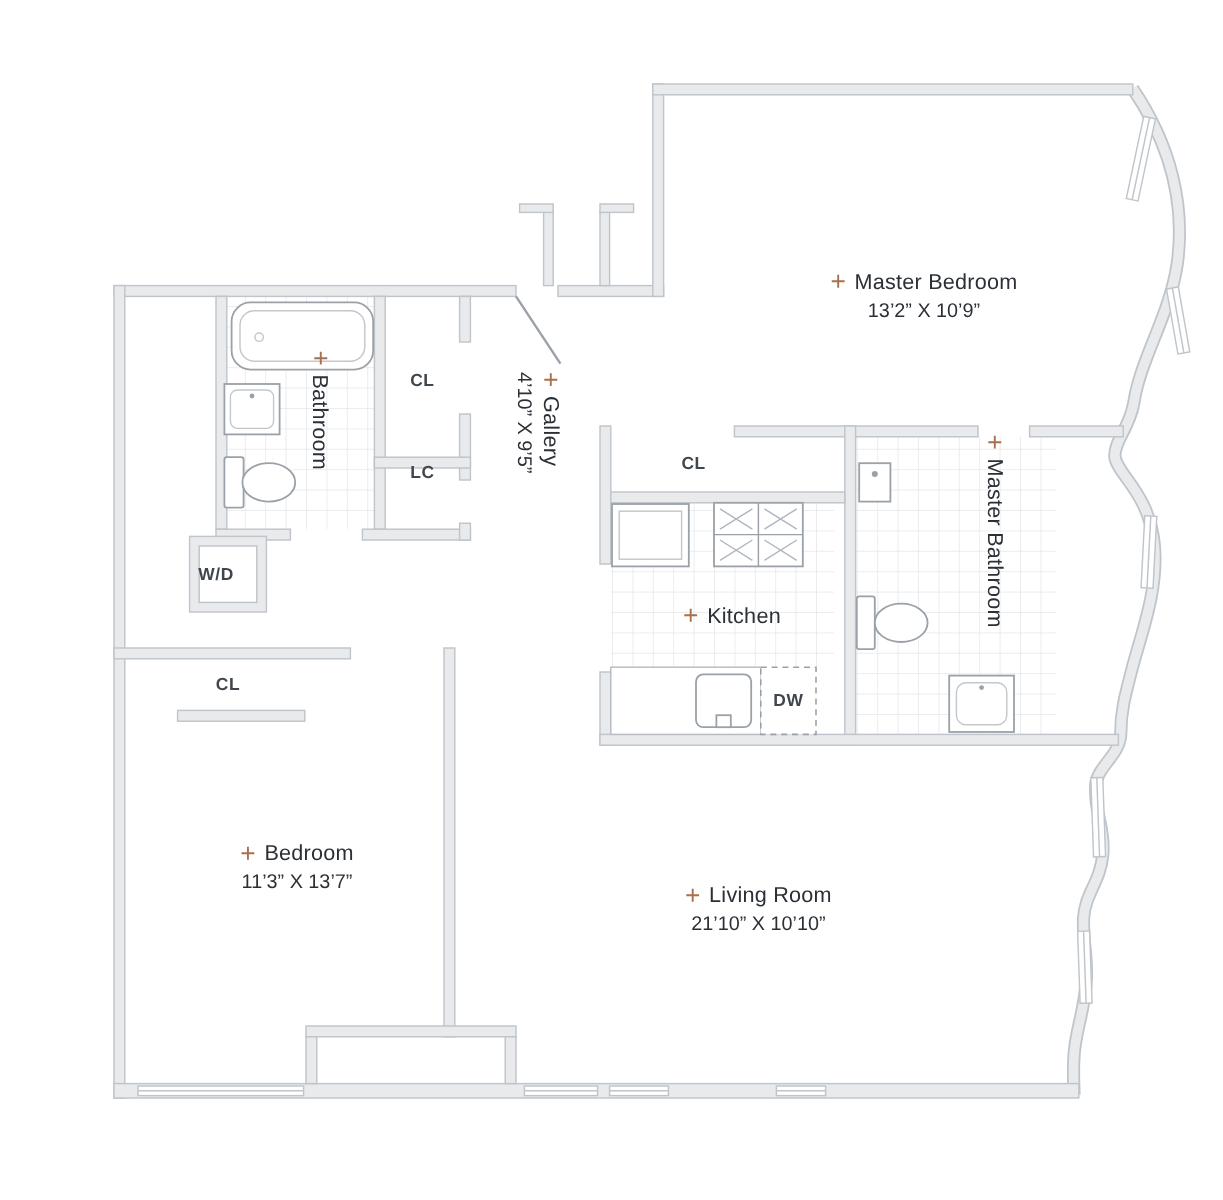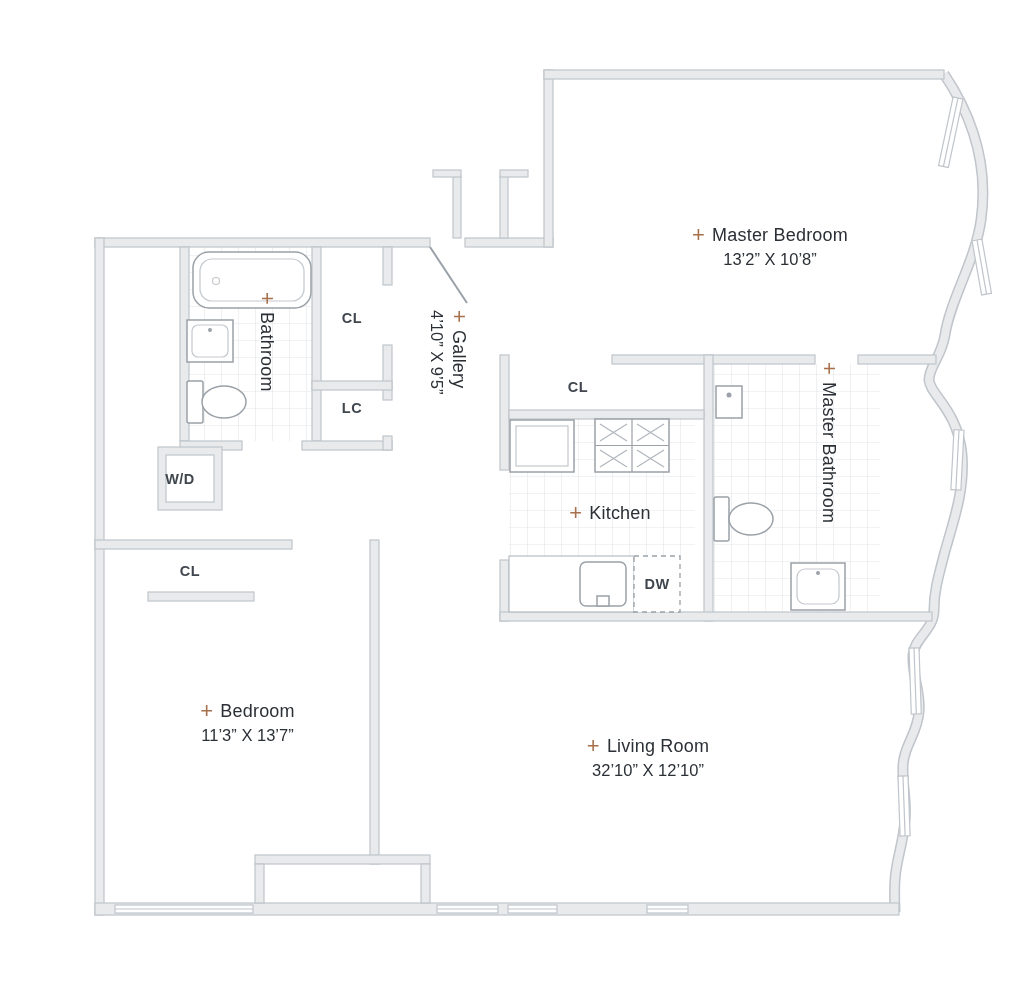--- a/index.html
+++ b/index.html
@@ -164,50 +164,50 @@
     <rect class="fx" x="714" y="497" width="15" height="44" rx="2"></rect>
     <ellipse class="fx" cx="751" cy="519" rx="22" ry="16"></ellipse>
     <rect class="fx" x="791" y="563" width="54" height="47"></rect>
     <rect class="fx-thin" x="797" y="569" width="42" height="35" rx="8"></rect>
     <circle cx="818" cy="573" r="2" fill="#9aa1a8"></circle>
   </g>
 </svg>
 
 <div class="room-label" style="left:655px;top:224px;width:230px">
   <div class="room-name"><span class="marker">+</span><span>Master Bedroom</span></div>
-  <div class="room-dims">13’2” X 10’8”</div>
+  <div class="room-dims">13’2” X 10’9”</div>
 </div>
 
 <div class="room-label" style="left:160px;top:700px;width:175px">
   <div class="room-name"><span class="marker">+</span><span>Bedroom</span></div>
   <div class="room-dims">11’3” X 13’7”</div>
 </div>
 
-<div class="room-label" style="left:538px;top:735px;width:220px">
+<div class="room-label" style="left:522px;top:735px;width:220px">
   <div class="room-name"><span class="marker">+</span><span>Living Room</span></div>
-  <div class="room-dims">32’10” X 12’10”</div>
+  <div class="room-dims">21’10” X 10’10”</div>
 </div>
 
 <div class="room-label" style="left:535px;top:502px;width:150px">
   <div class="room-name"><span class="marker">+</span><span>Kitchen</span></div>
 </div>
 
 <div class="room-label rot" style="left:278px;top:292px;width:170px">
   <div class="room-name"><span class="marker">+</span><span>Bathroom</span></div>
 </div>
 
 <div class="room-label rot" style="left:470px;top:310px;width:160px">
   <div class="room-name"><span class="marker">+</span><span>Gallery</span></div>
   <div class="room-dims" style="text-align:left;margin-top:1px;">4’10” X 9’5”</div>
 </div>
 
 <div class="room-label rot" style="left:840px;top:362px;width:220px">
   <div class="room-name"><span class="marker">+</span><span>Master Bathroom</span></div>
 </div>
 
 <div class="small-label" style="left:352px;top:318px">CL</div>
-<div class="small-label" style="left:352px;top:408px">LC</div>
+<div class="small-label" style="left:352px;top:394px">LC</div>
 <div class="small-label" style="left:180px;top:479px">W/D</div>
 <div class="small-label" style="left:578px;top:387px">CL</div>
 <div class="small-label" style="left:657px;top:584px">DW</div>
 <div class="small-label" style="left:190px;top:571px">CL</div>
 
 </div>
 
 </body></html>

